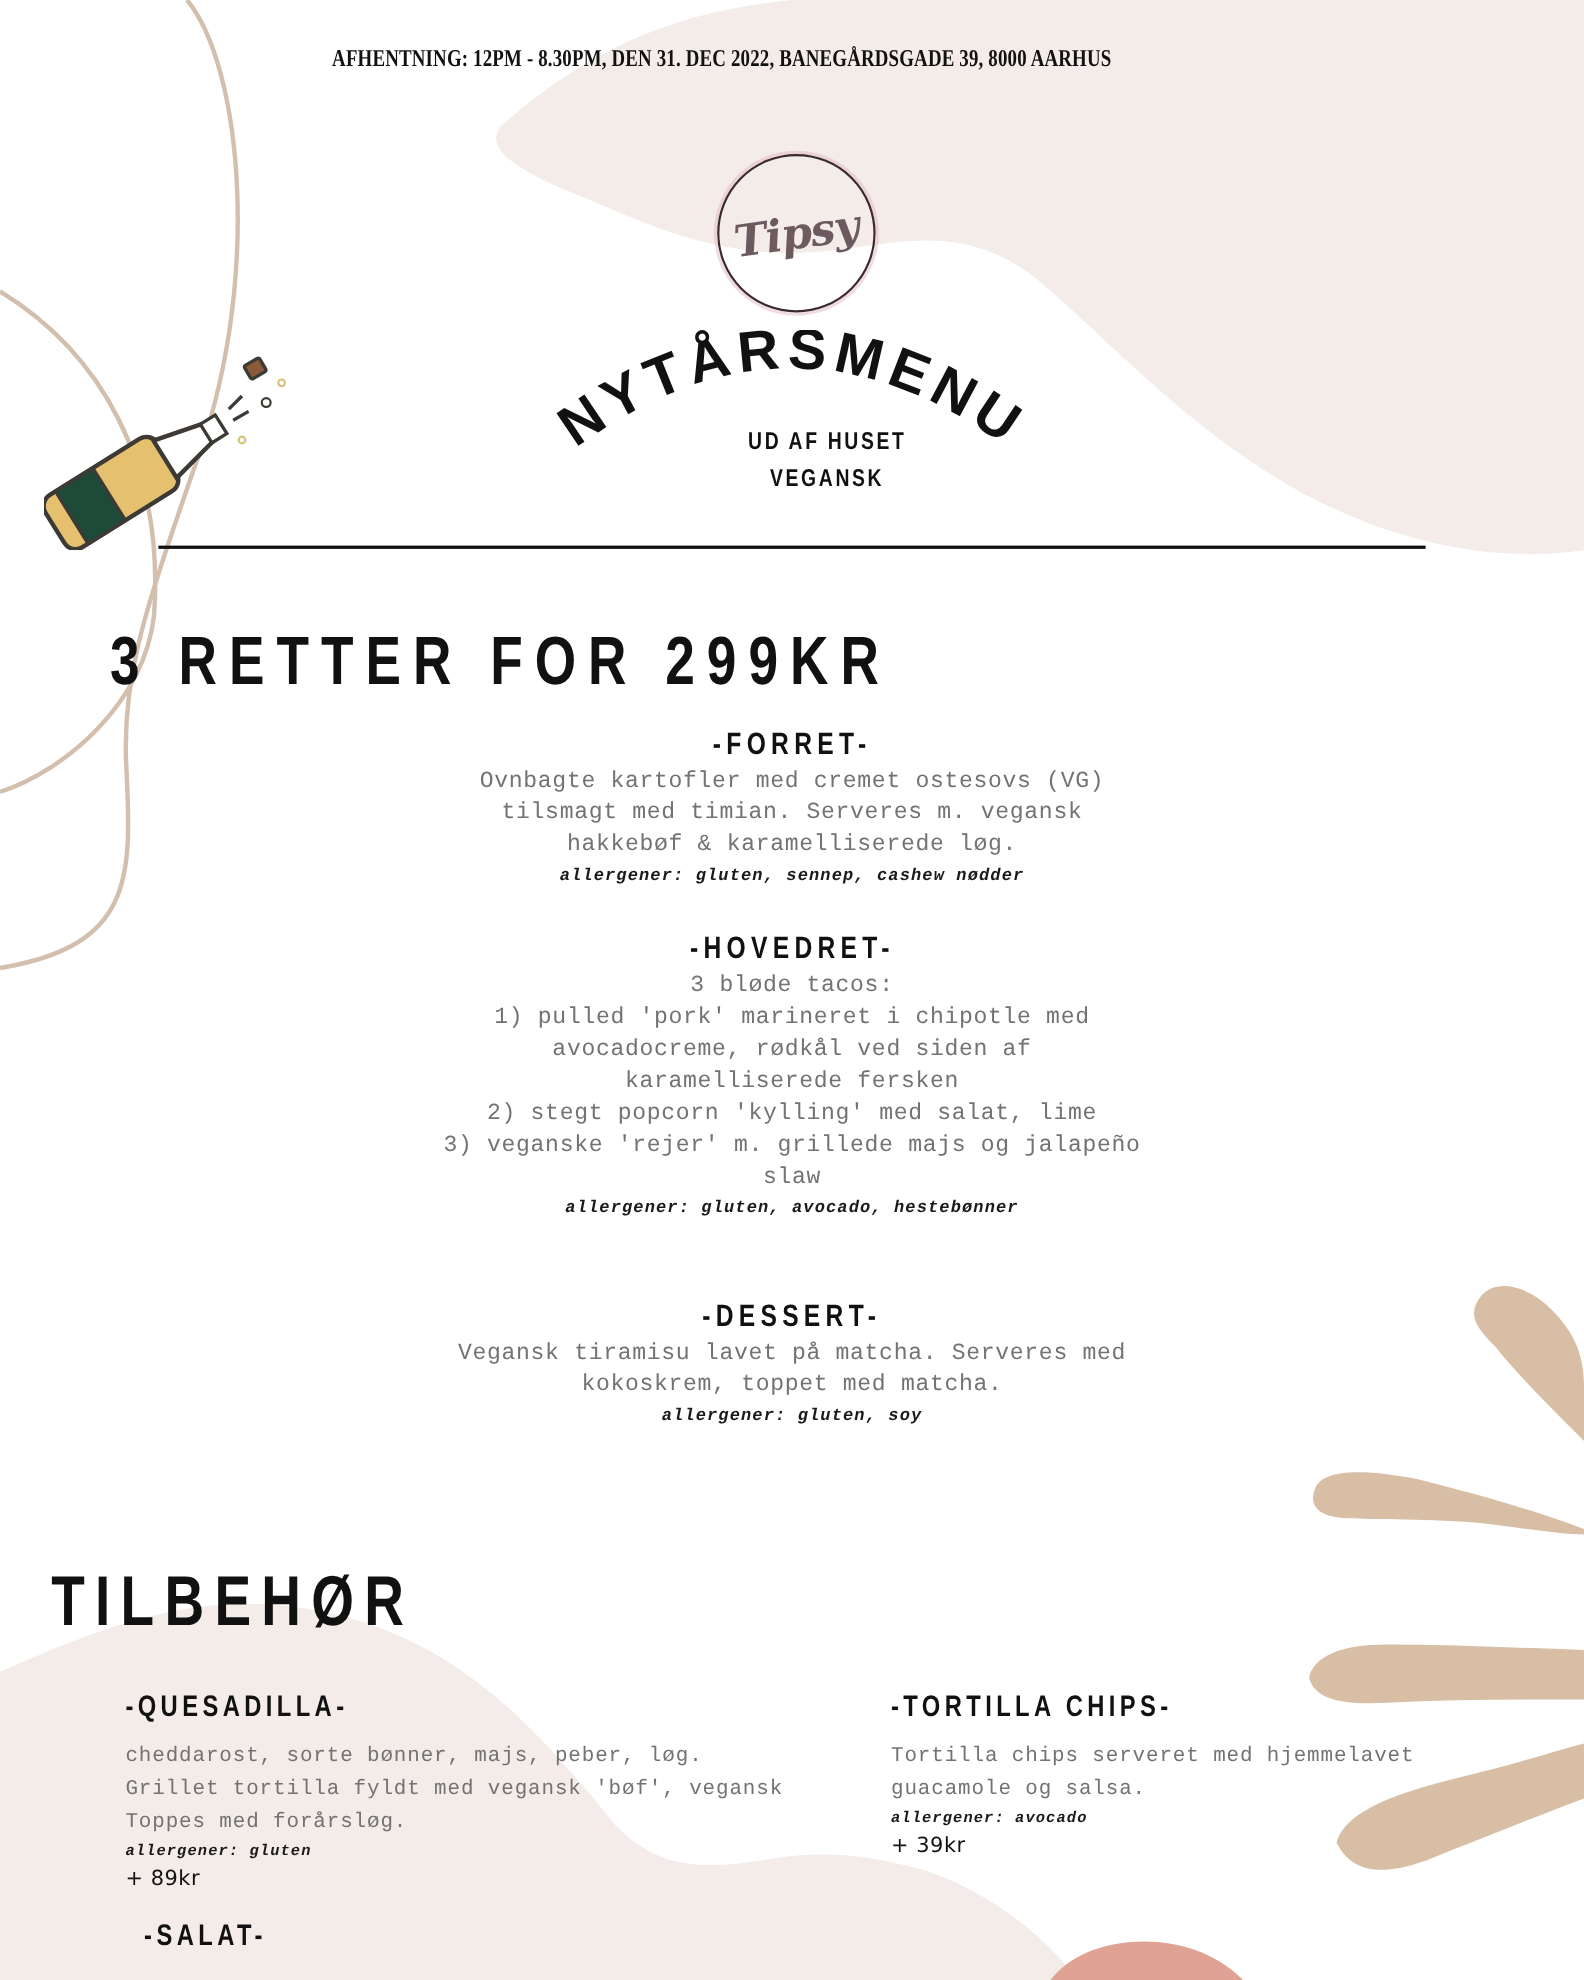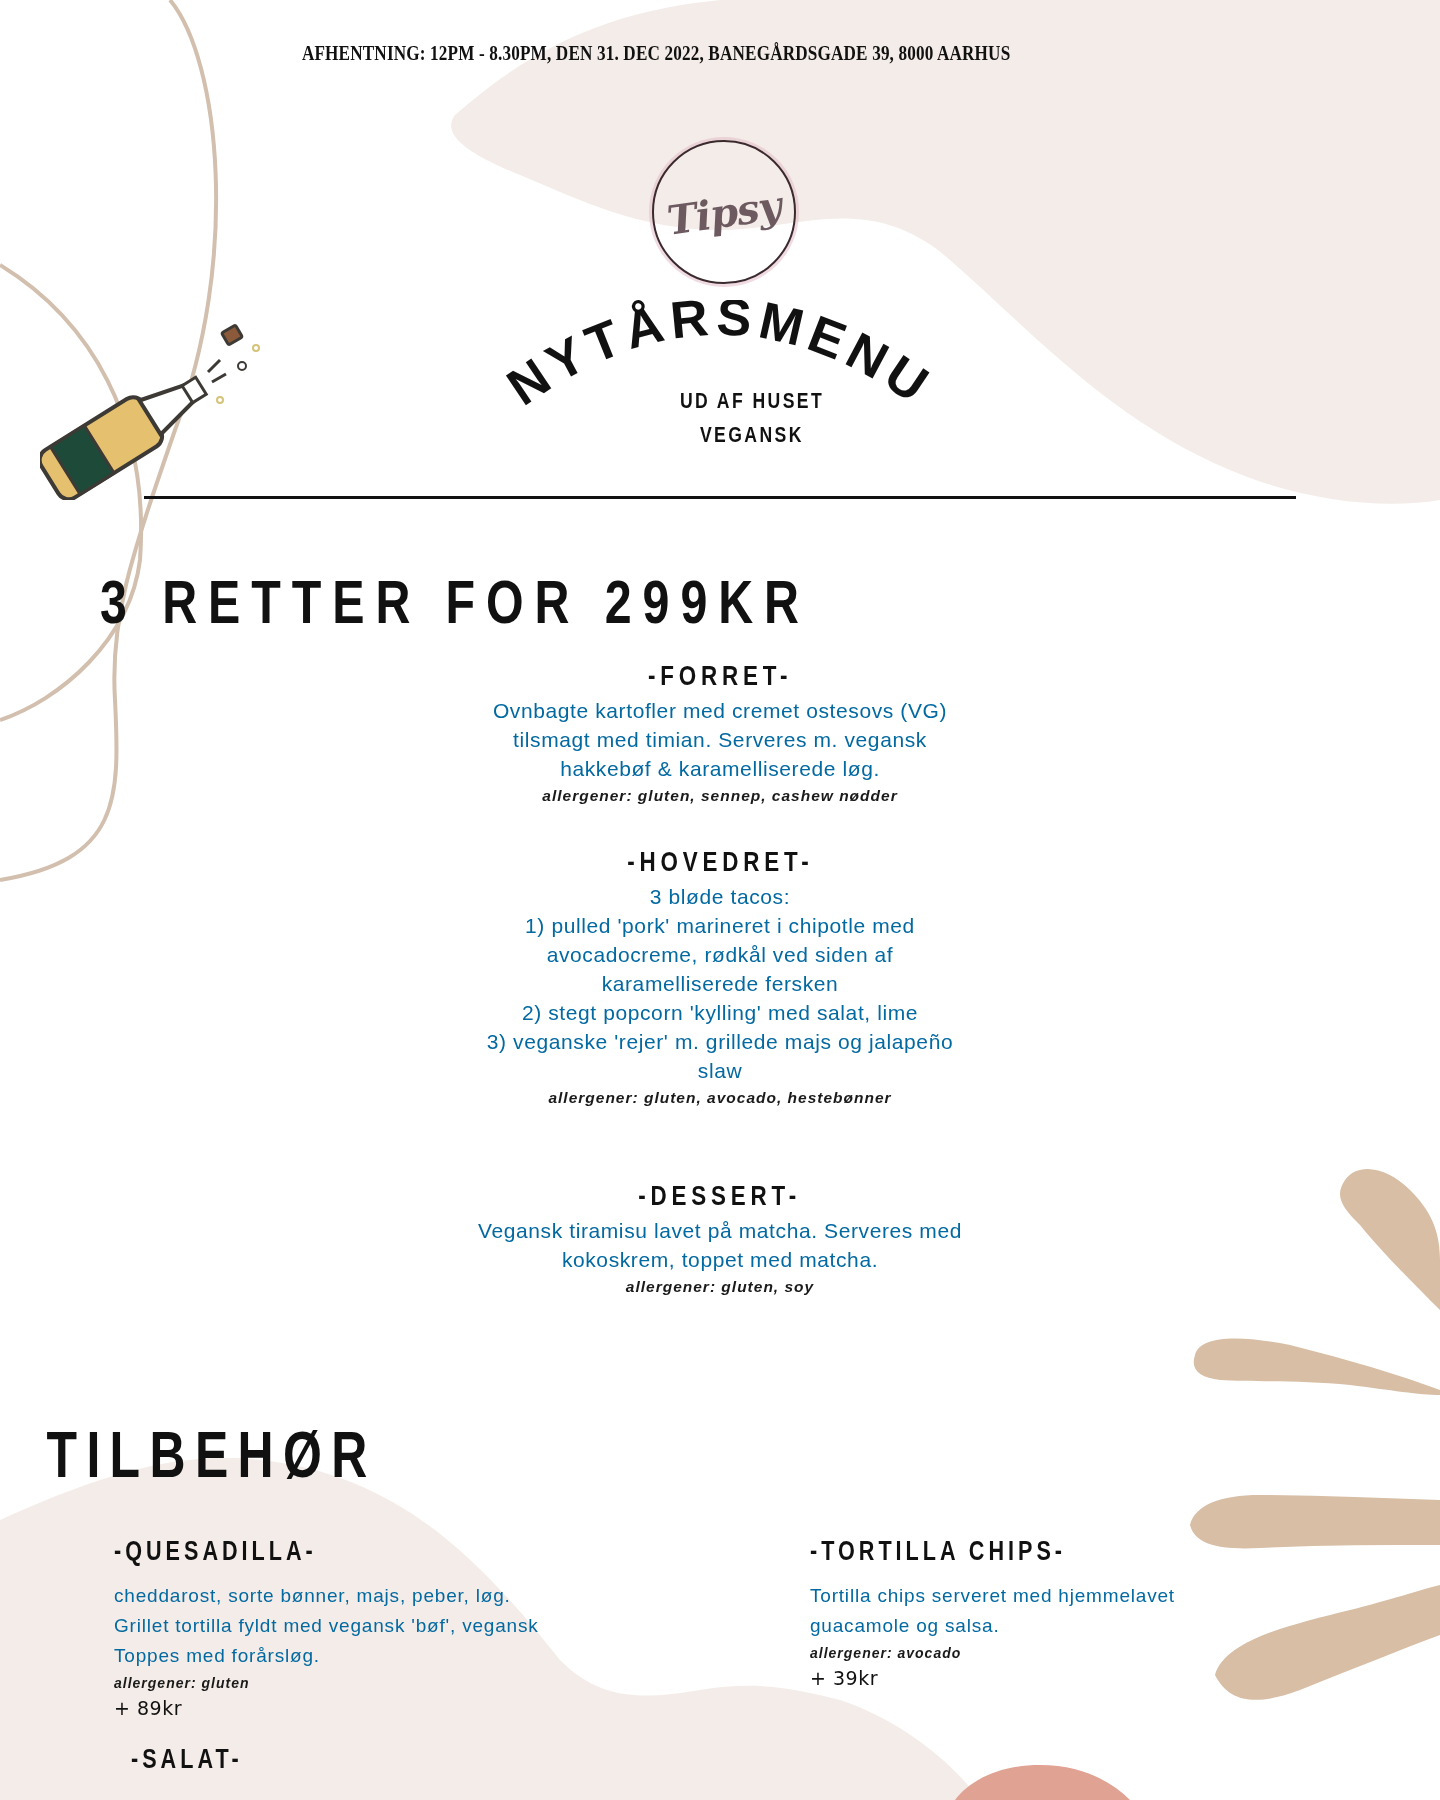--- a/index.html
+++ b/index.html
@@ -34,25 +34,25 @@
     left: 0; width: 1440px; text-align: left;
     font-family: "Liberation Sans", sans-serif; font-weight: bold;
   }
   .big-title span { display: inline-block; transform: scaleX(0.78); }
   .course { left: 360px; width: 720px; text-align: center; }
   .course-head {
     font-family: Liberation Sans, sans-serif; font-weight: bold; font-size: 28px; letter-spacing: 6px;
   }
   .course-head span { display: inline-block; transform: scaleX(0.8); }
   .course-desc {
-    font-family: Liberation Sans, sans-serif; font-size: 21px; line-height: 29px; color: #0369a1;
+    font-family: Liberation Mono, monospace; font-size: 21px; line-height: 29px; color: #737373;
     letter-spacing: 0.6px; margin-top: 4px;
   }
   .allergen {
-    font-family: Liberation Sans, sans-serif; font-style: italic; font-weight: bold;
+    font-family: Liberation Mono, monospace; font-style: italic; font-weight: bold;
     font-size: 15.5px; letter-spacing: 1px; color: #1a1a1a; margin-top: 4px;
   }
   .side { width: 600px; }
   .side .course-head { font-size: 27px; letter-spacing: 5px; }
   .side .course-head span { transform-origin: left; }
   .side .course-desc { font-size: 19px; line-height: 30px; margin-top: 14px; letter-spacing: 0.8px; }
   .side .allergen { font-size: 14px; margin-top: 4px; }
   .price { font-family: "DejaVu Sans", sans-serif; font-size: 19px; margin-top: 6px; letter-spacing: 0.5px; }
 </style>
 </head>

